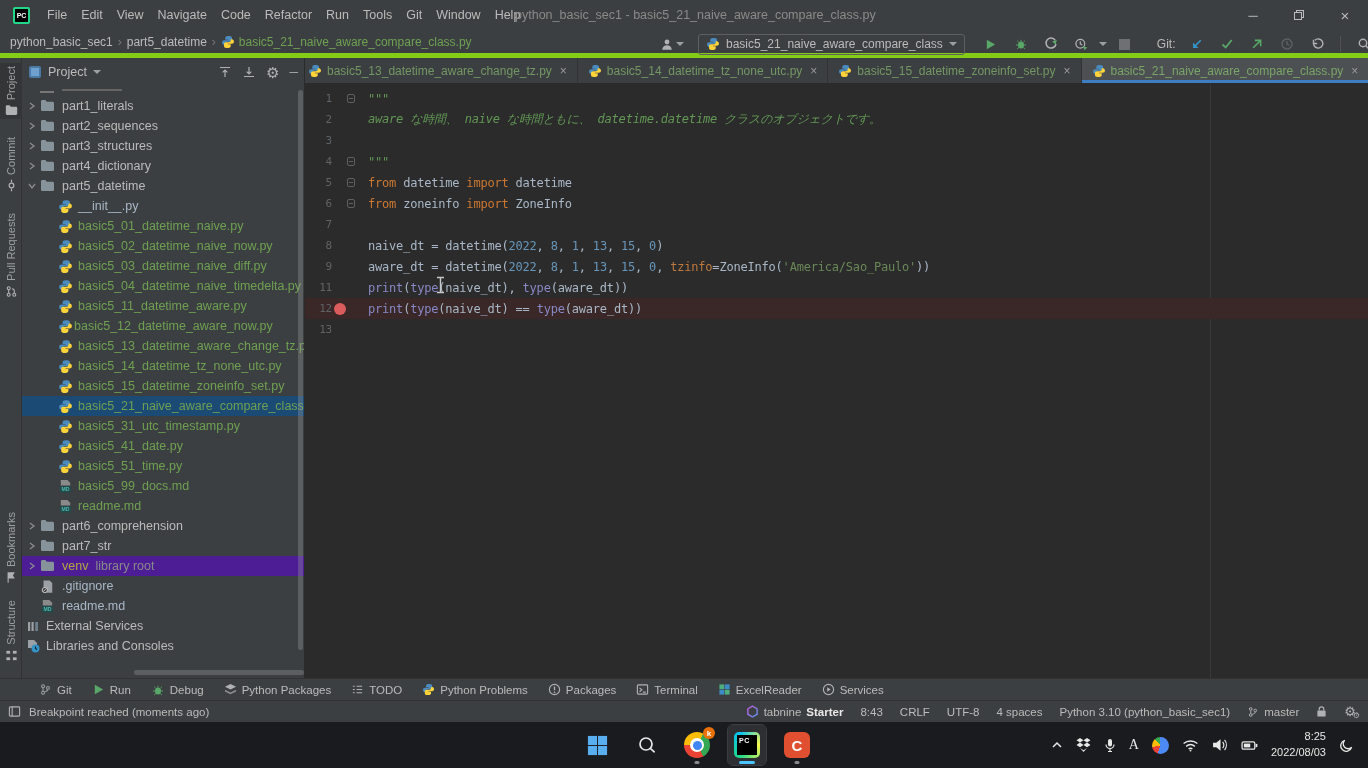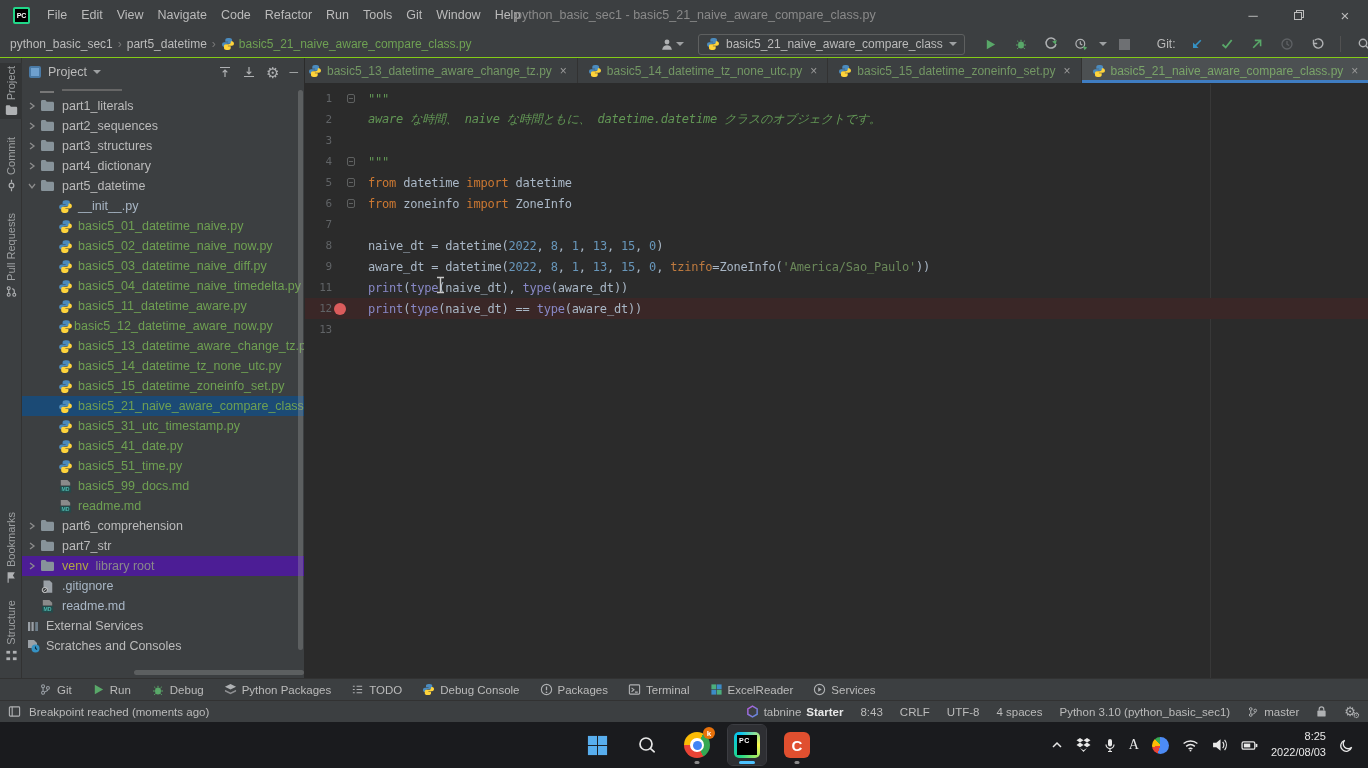--- a/index.html
+++ b/index.html
@@ -16,21 +16,21 @@
     border:2px solid #21D789; border-radius:2px; color:#fff; font-size:7px; font-weight:bold;
     display:flex; align-items:center; justify-content:center; }
   .menu-item { padding:0 7px; line-height:30px; color:#BBBBBB; font-size:12.5px; cursor:default; }
   #win-title { position:absolute; left:515px; top:0; line-height:30px; color:#8A8A8A; font-size:12.5px; }
   #win-controls { position:absolute; right:0; top:0; height:30px; display:flex; }
   .win-btn { width:46px; height:30px; display:flex; align-items:center; justify-content:center;
     color:#BDBDBD; font-size:13px; }
 
   
   #navbar { position:absolute; left:0; top:30px; width:1368px; height:28px; background:#3C3F41;
-    border-bottom:1px solid #84cc16; display:flex; align-items:center; }
+    border-bottom:5px solid #84cc16; display:flex; align-items:center; }
   #breadcrumbs { display:flex; align-items:center; margin-left:10px; gap:5px; font-size:12px; }
   .crumb { color:#BBBBBB; } .crumb-sep { color:#787878; }
   .crumb-file { color:#6FA153; display:flex; align-items:center; gap:4px; }
   #nav-right { position:absolute; left:660px; top:0; height:28px; display:flex; align-items:center; gap:6px; }
   .tool-ic { display:flex; align-items:center; justify-content:center; width:24px; height:22px; border-radius:3px; }
   #run-config { display:flex; align-items:center; gap:6px; border:1px solid #5E6060; border-radius:3px;
     height:21px; padding:0 7px; margin:0 8px; color:#BBBBBB; font-size:12px; }
   .dd-arrow { width:0; height:0; border-left:4px solid transparent; border-right:4px solid transparent;
     border-top:4px solid #9DA0A2; display:inline-block; }
   #git-label { color:#BBBBBB; margin:0 4px 0 14px; }
@@ -657,21 +657,21 @@
      </div>
           <div class="trow">
 
        <span class="ticon" style="left:4px">
               <svg width="14" height="14" viewBox="0 0 14 14">
                 <path fill="#9AA0A6" d="M2 1h6l3 3v5H2z"></path>
                 <circle cx="9.5" cy="9.5" r="4" fill="#3592C4"></circle>
                 <path d="M9.5 7.4v2.1l1.6 1" stroke="#0E2A3A" stroke-width="1.1" fill="none"></path>
               </svg>
             </span>
-       <span class="tlabel" style="left:24px"><span class="lbl-folder">Scratches and Consoles</span></span>
+       <span class="tlabel" style="left:24px"><span class="lbl-folder">Libraries and Consoles</span></span>
      </div>
         </div>
       <div id="tree-vscroll"></div>
       <div id="tree-hscroll"></div>
     </div>
 
     <div id="editor-col">
       <div id="tabbar">
           <div class="tab">
        <svg width="14" height="14" viewBox="0 0 16 16">
@@ -837,21 +837,21 @@
         </span>
     <span>TODO</span>
       </span>
       <span class="tw-btn">
     <span>
           <svg width="13" height="13" viewBox="0 0 16 16">
             <path fill="#4B8BBE" d="M7.9 1.2c-1.9 0-3 .9-3 2.2v1.9h3.2v.6H3.6c-1.4 0-2.4 1-2.4 2.6 0 1.6 1 2.7 2.4 2.7h1.2V9.9c0-1.3 1.1-2.2 2.5-2.2h3.2c1.2 0 2.1-.9 2.1-2.1V3.4c0-1.3-1.1-2.2-3-2.2h-1.7z"></path>
             <path fill="#FFD43B" d="M8.1 14.8c1.9 0 3-.9 3-2.2v-1.9H7.9v-.6h4.5c1.4 0 2.4-1 2.4-2.6 0-1.6-1-2.7-2.4-2.7h-1.2v1.3c0 1.3-1.1 2.2-2.5 2.2H5.5c-1.2 0-2.1.9-2.1 2.1v2.2c0 1.3 1.1 2.2 3 2.2h1.7z"></path>
           </svg>
         </span>
-    <span>Debug Console</span>
+    <span>Python Problems</span>
       </span>
       <span class="tw-btn">
     <span>
           <svg width="13" height="13" viewBox="0 0 14 14">
             <circle cx="7" cy="7" r="5.5" stroke="#AFB1B3" fill="none" stroke-width="1.2"></circle>
             <path d="M7 3.8v4" stroke="#AFB1B3" stroke-width="1.4"></path>
             <circle cx="7" cy="10" r=".9" fill="#AFB1B3"></circle>
           </svg>
         </span>
     <span>Packages</span>

